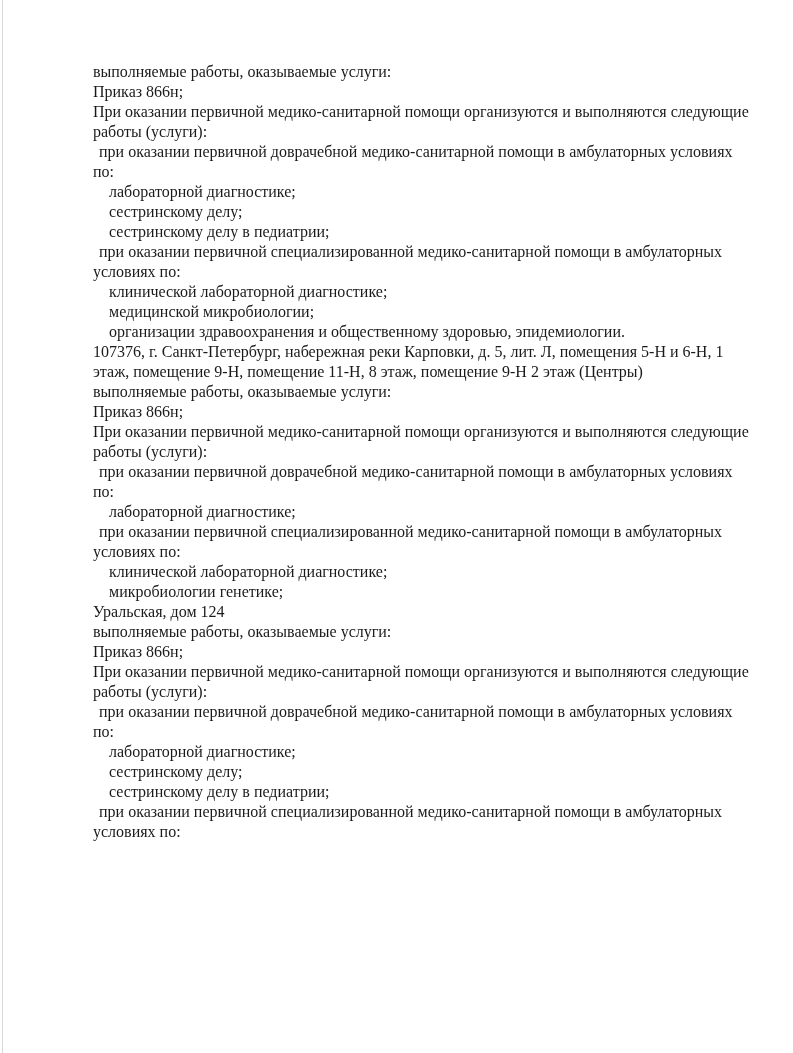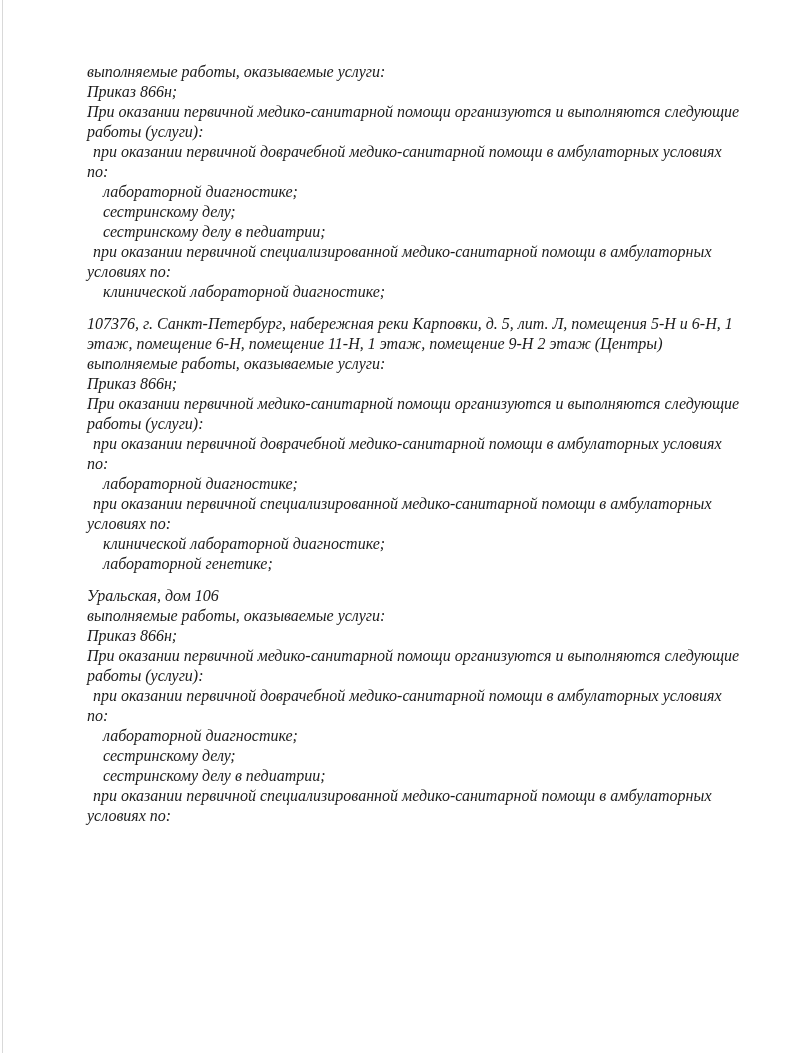--- a/index.html
+++ b/index.html
@@ -18,29 +18,27 @@
   .edge-line {
     position: absolute;
     left: 2px;
     top: 0;
     width: 1px;
     height: 100%;
     background: var(--edge-color, #d9d9d9);
   }
   .doc-text {
     position: absolute;
-    left: 87px;
+    left: 93px;
     top: 62px;
     width: 660px;
     font-size: 16px;
     line-height: 20px;
-    font-style: italic;
   }
   .section + .section {
-    margin-top: 12px;
   }
   .line {
     white-space: nowrap;
   }
   .indent-0 { padding-left: 0; }
   .indent-1 { padding-left: 6px; }
   .indent-2 { padding-left: 16px; }
 </style>
 </head>
 <body>
@@ -53,38 +51,40 @@
       <div class="line indent-0">При оказании первичной медико-санитарной помощи организуются и выполняются следующие</div>
       <div class="line indent-0">работы (услуги):</div>
       <div class="line indent-1">при оказании первичной доврачебной медико-санитарной помощи в амбулаторных условиях</div>
       <div class="line indent-0">по:</div>
       <div class="line indent-2">лабораторной диагностике;</div>
       <div class="line indent-2">сестринскому делу;</div>
       <div class="line indent-2">сестринскому делу в педиатрии;</div>
       <div class="line indent-1">при оказании первичной специализированной медико-санитарной помощи в амбулаторных</div>
       <div class="line indent-0">условиях по:</div>
       <div class="line indent-2">клинической лабораторной диагностике;</div>
+      <div class="line indent-2">медицинской микробиологии;</div>
+      <div class="line indent-2">организации здравоохранения и общественному здоровью, эпидемиологии.</div>
     </div>
     <div class="section">
       <div class="line indent-0">107376, г. Санкт-Петербург, набережная реки Карповки, д. 5, лит. Л, помещения 5-Н и 6-Н, 1</div>
-      <div class="line indent-0">этаж, помещение 6-Н, помещение 11-Н, 1 этаж, помещение 9-Н 2 этаж (Центры)</div>
+      <div class="line indent-0">этаж, помещение 9-Н, помещение 11-Н, 8 этаж, помещение 9-Н 2 этаж (Центры)</div>
       <div class="line indent-0">выполняемые работы, оказываемые услуги:</div>
       <div class="line indent-0">Приказ 866н;</div>
       <div class="line indent-0">При оказании первичной медико-санитарной помощи организуются и выполняются следующие</div>
       <div class="line indent-0">работы (услуги):</div>
       <div class="line indent-1">при оказании первичной доврачебной медико-санитарной помощи в амбулаторных условиях</div>
       <div class="line indent-0">по:</div>
       <div class="line indent-2">лабораторной диагностике;</div>
       <div class="line indent-1">при оказании первичной специализированной медико-санитарной помощи в амбулаторных</div>
       <div class="line indent-0">условиях по:</div>
       <div class="line indent-2">клинической лабораторной диагностике;</div>
-      <div class="line indent-2">лабораторной генетике;</div>
+      <div class="line indent-2">микробиологии генетике;</div>
     </div>
     <div class="section">
-      <div class="line indent-0">Уральская, дом 106</div>
+      <div class="line indent-0">Уральская, дом 124</div>
       <div class="line indent-0">выполняемые работы, оказываемые услуги:</div>
       <div class="line indent-0">Приказ 866н;</div>
       <div class="line indent-0">При оказании первичной медико-санитарной помощи организуются и выполняются следующие</div>
       <div class="line indent-0">работы (услуги):</div>
       <div class="line indent-1">при оказании первичной доврачебной медико-санитарной помощи в амбулаторных условиях</div>
       <div class="line indent-0">по:</div>
       <div class="line indent-2">лабораторной диагностике;</div>
       <div class="line indent-2">сестринскому делу;</div>
       <div class="line indent-2">сестринскому делу в педиатрии;</div>
       <div class="line indent-1">при оказании первичной специализированной медико-санитарной помощи в амбулаторных</div>

